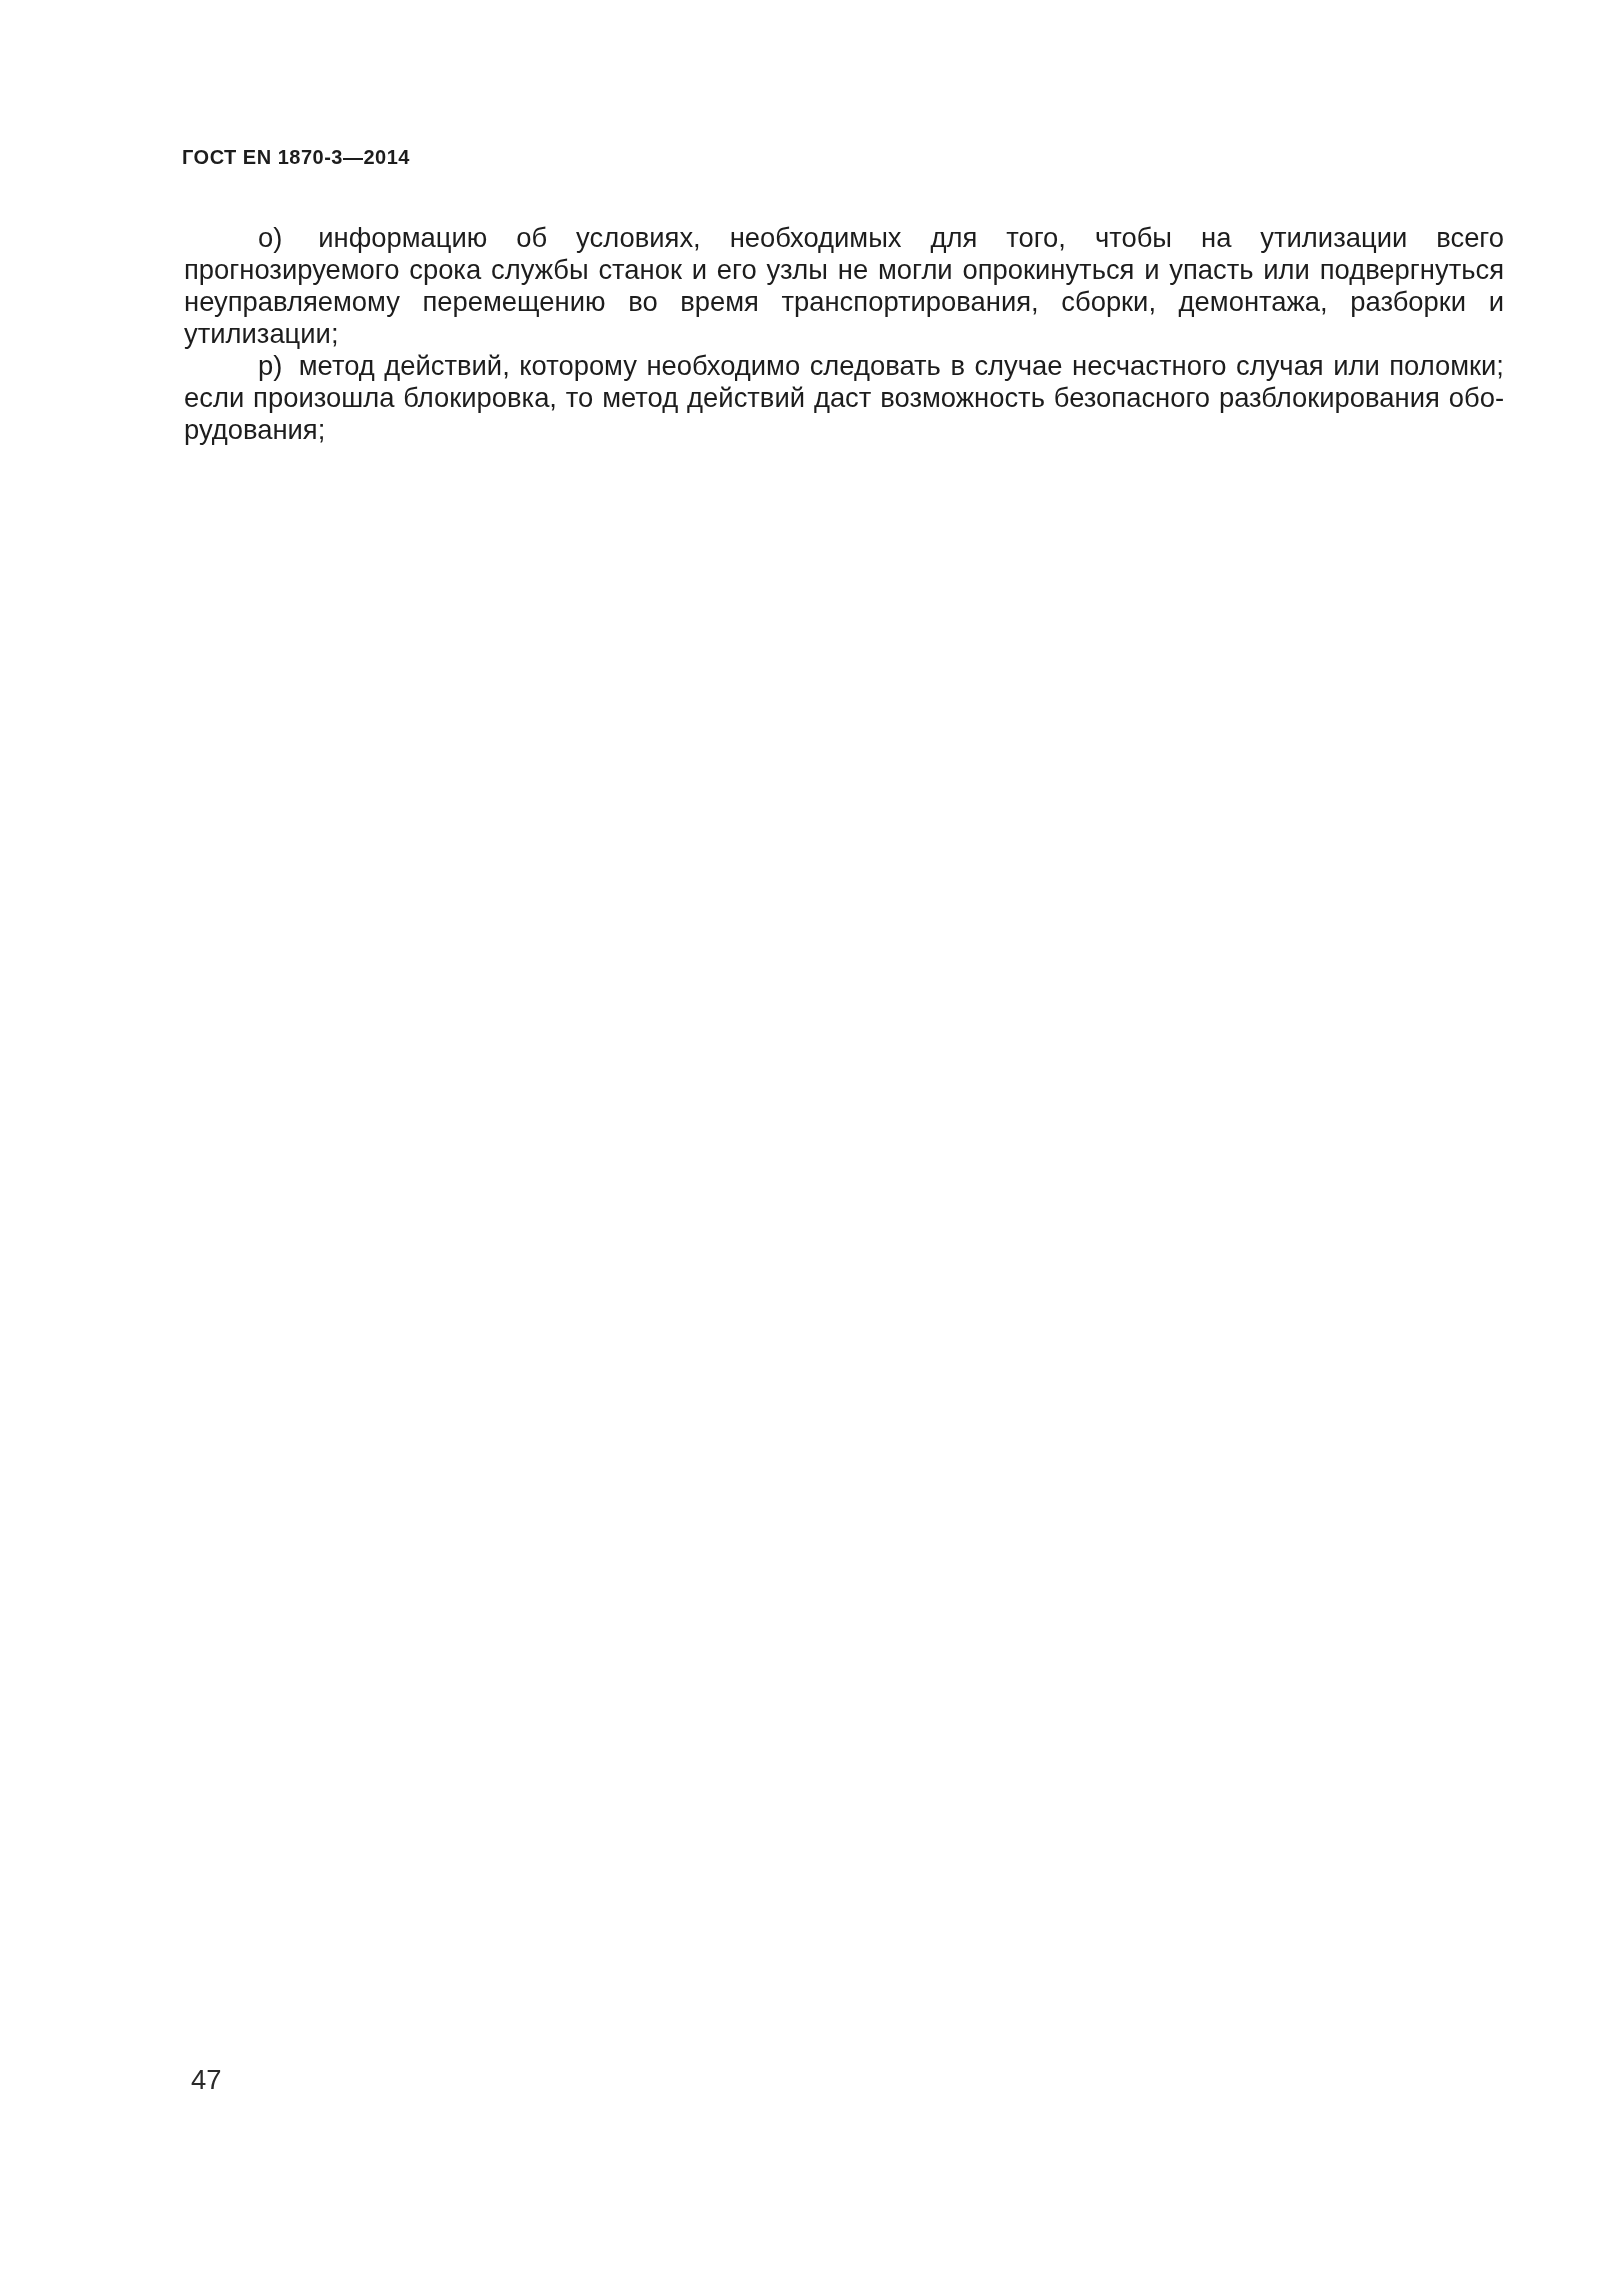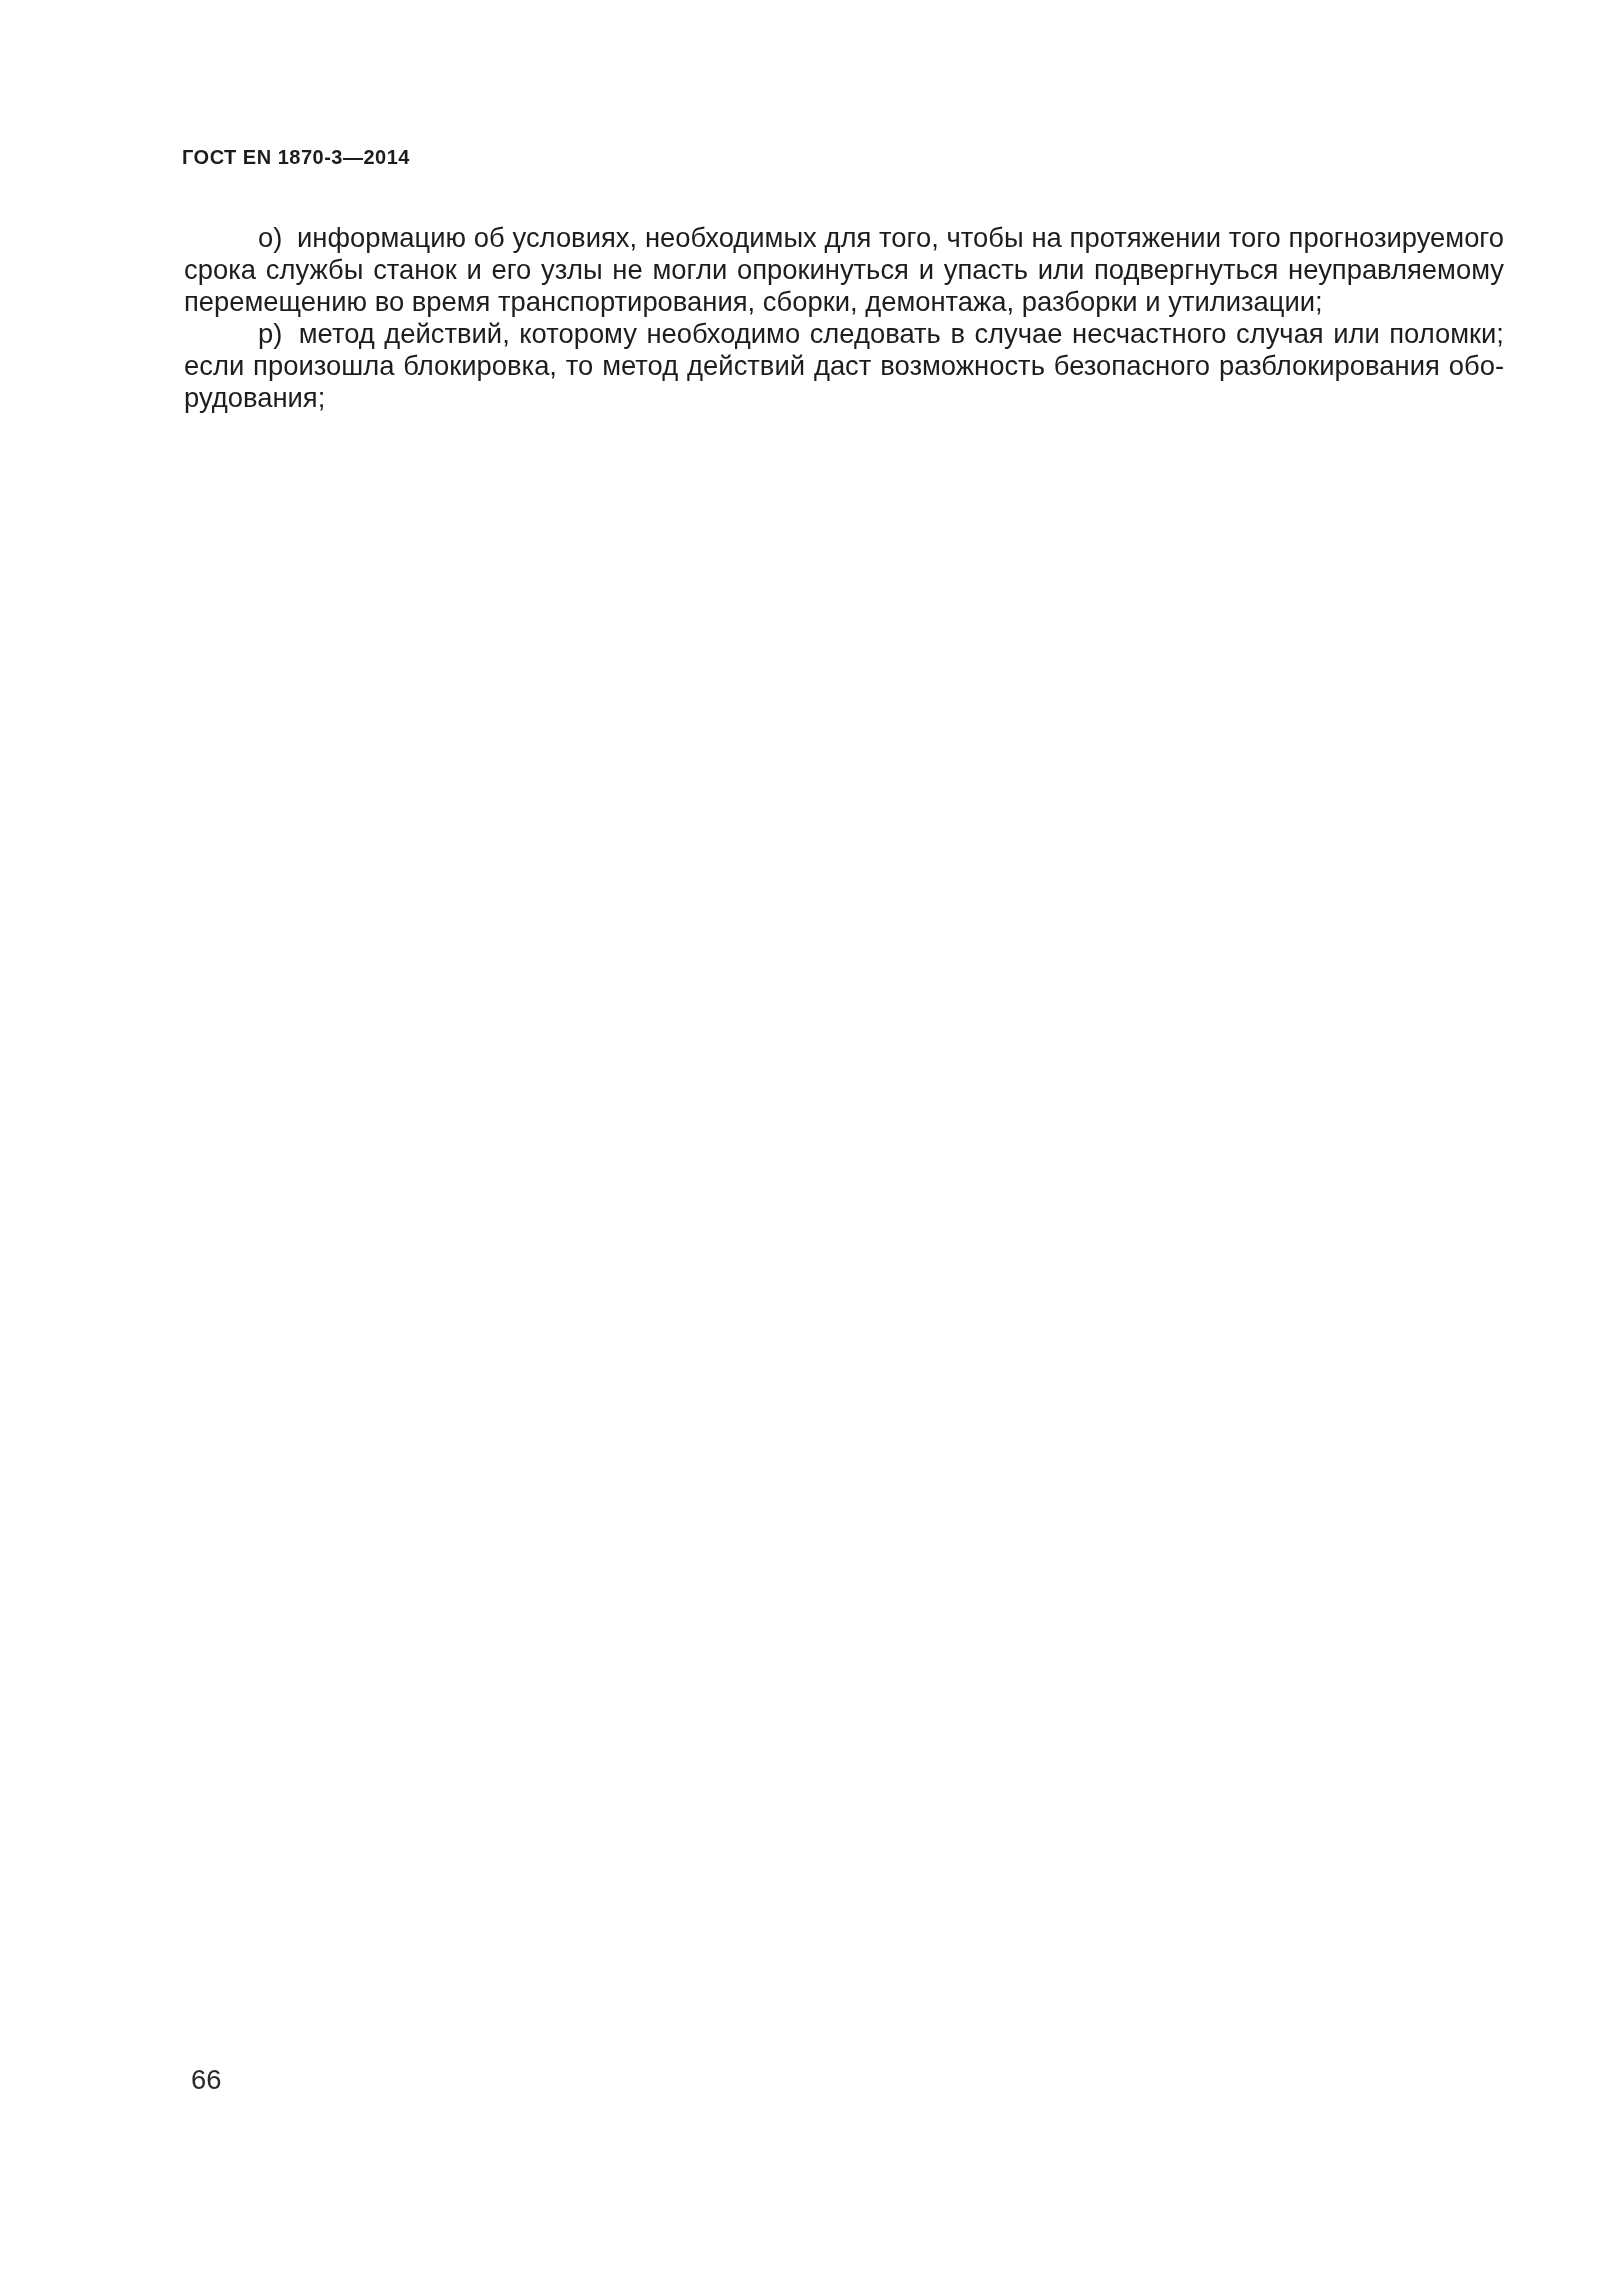--- a/index.html
+++ b/index.html
@@ -60,24 +60,24 @@
   }
 </style>
 </head>
 <body>
 
 <div class="page">
 
   <div class="doc-header">ГОСТ EN 1870-3—2014</div>
 
   <div class="content" id="paragraphs">
-  <p class="para"><span class="para-label">o)</span> <span class="para-text">информацию об условиях, необходимых для того, чтобы на протяжении того прогнозируемого срока службы станок и его узлы не могли опрокинуться и упасть или подвергнуться неуправляемому перемещению во время транспортирования, сборки, демонтажа, разборки и утилизации;</span></p>
+  <p class="para"><span class="para-label">o)</span> <span class="para-text">информацию об условиях, необходимых для того, чтобы на утилизации всего прогнозируемого срока службы станок и его узлы не могли опрокинуться и упасть или подвергнуться неуправляемому перемещению во время транспортирования, сборки, демонтажа, разборки и утилизации;</span></p>
 
   <p class="para"><span class="para-label">p)</span> <span class="para-text">метод действий, которому необходимо следовать в случае несчастного случая или поломки; если произошла блокировка, то метод действий даст возможность безопасного разблокирования обо­рудования;</span></p>
 
 
 
 </div>
 
-  <div class="page-number">66</div>
+  <div class="page-number">47</div>
 
 </div>
 
 
 </body></html>

